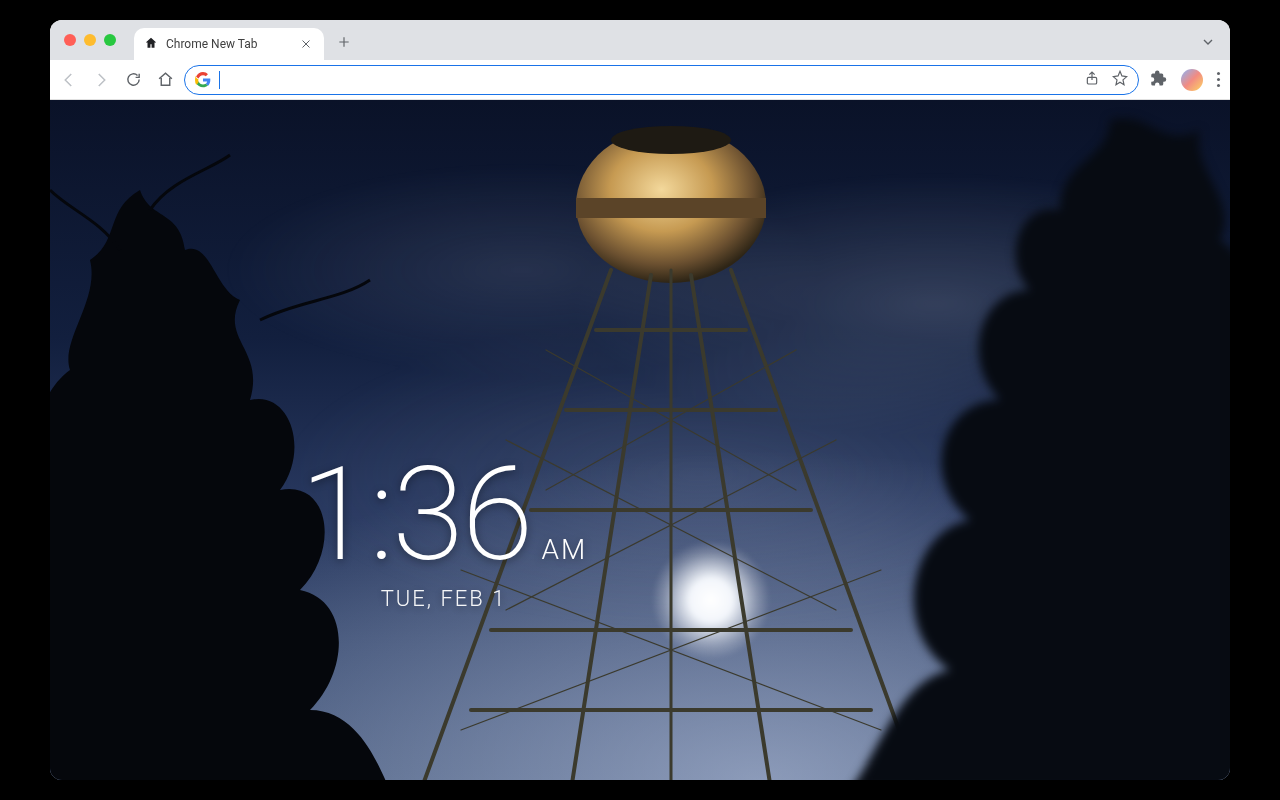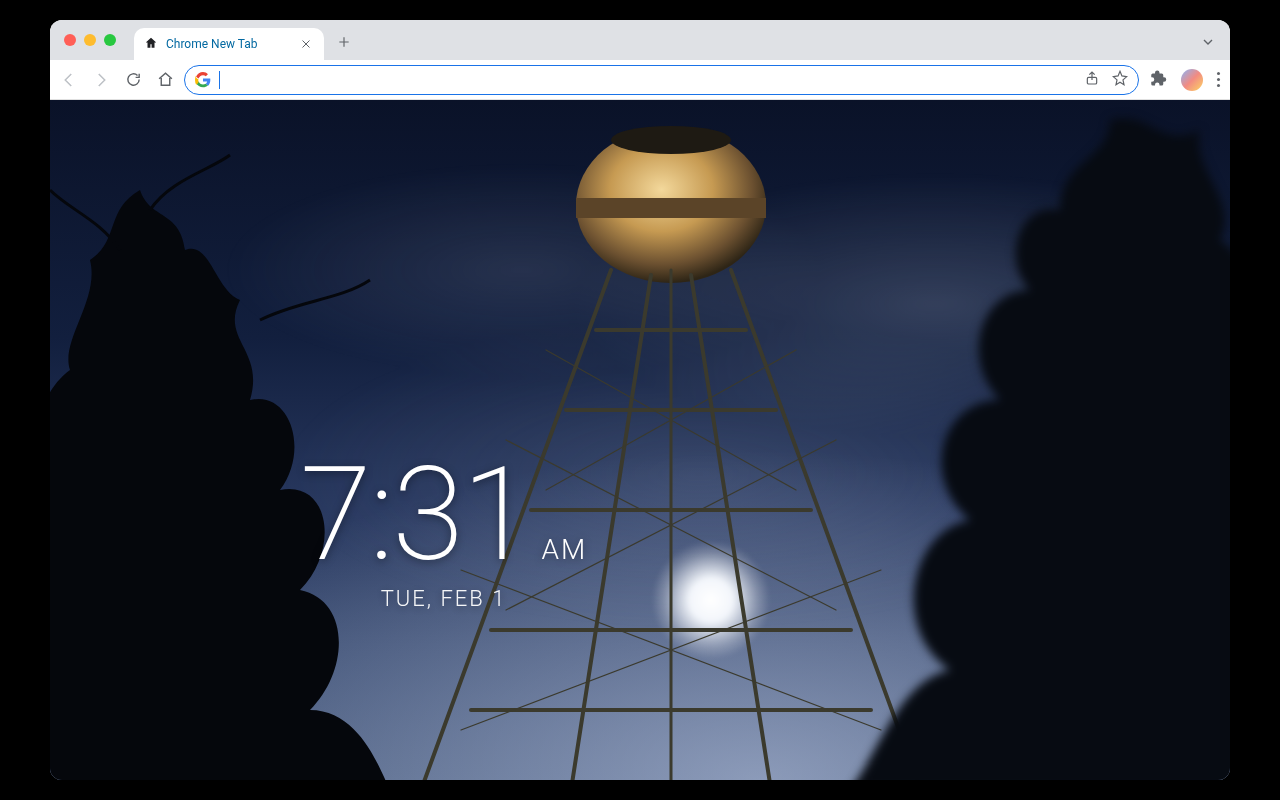--- a/index.html
+++ b/index.html
@@ -5,21 +5,21 @@
   * { margin: 0; padding: 0; box-sizing: border-box; }
   html, body { width: 1280px; height: 800px; font-family: -apple-system, BlinkMacSystemFont, "Segoe UI", Roboto, Helvetica, Arial, sans-serif; background:#000; overflow:hidden; }
   .frame { position:absolute; left:50px; top:20px; width:1180px; height:760px; background:#fff; border-radius:12px; box-shadow:0 20px 40px rgba(0,0,0,.5); overflow:hidden; display:flex; flex-direction:column; }
 
   
   .tabstrip { height:40px; background:#dfe1e5; display:flex; align-items:flex-end; padding-left:12px; gap:0; position:relative; }
   .traffic { position:absolute; left:14px; top:14px; display:flex; gap:8px; }
   .dot { width:12px; height:12px; border-radius:50%; }
   .dot.close{background:#ff5f57;} .dot.min{background:#febc2e;} .dot.max{background:#28c840;}
   .tabs { margin-left:72px; display:flex; align-items:flex-end; height:100%; }
-  .tab { height:32px; background:#fff; border-top-left-radius:10px; border-top-right-radius:10px; display:flex; align-items:center; padding:16px 10px; min-width:190px; gap:8px; font-size:12px; color:#0369a1; position:relative;margin-top:10px; }
+  .tab { height:32px; background:#fff; border-top-left-radius:10px; border-top-right-radius:10px; display:flex; align-items:center; padding:16px 10px; min-width:190px; gap:8px; font-size:12px; color:#404040; position:relative;margin-top:10px; }
   .tab .favicon svg { width:14px; height:14px; }
   .tab .title { flex:1; white-space:nowrap; overflow:hidden; text-overflow:ellipsis; }
   .tab .close { width:16px; height:16px; display:flex; align-items:center; justify-content:center; border-radius:50%; color:#5f6368; font-size:13px; }
   .newtab { width:28px; height:28px; margin:0 6px 4px 6px; display:flex; align-items:center; justify-content:center; border-radius:50%; color:#5f6368; font-size:18px; }
   .tabstrip .chev { position:absolute; right:14px; top:14px; color:#5f6368; }
 
   
   .toolbar { height:40px; background:#fff; border-bottom:1px solid #e0e0e0; display:flex; align-items:center; padding:0 10px; gap:10px; }
   .navbtns { display:flex; gap:14px; color:#5f6368; align-items:center; }
   .navbtns .btn { width:18px; height:18px; display:flex; align-items:center; justify-content:center; }
@@ -226,20 +226,20 @@
     <div class="tree r">
       <svg viewBox="0 0 440 700">
         <g fill="#070b12">
           <path d="M440 700 V300 C400 250 420 180 370 150 C390 110 340 80 350 40 C310 60 300 20 260 30 C260 70 210 70 210 120 C170 110 150 170 180 200 C130 200 110 270 150 310 C90 310 70 390 120 430 C60 440 40 540 100 580 C50 590 30 660 0 700 Z"></path>
         </g>
       </svg>
     </div>
 
     <div class="clock-wrap">
       <div class="clock">
-        <span class="time">7:31</span>
+        <span class="time">1:36</span>
         <span class="ampm">AM</span>
       </div>
       <div class="date">TUE, FEB 1</div>
     </div>
   </div>
 
 </div>
 
 </body></html>

